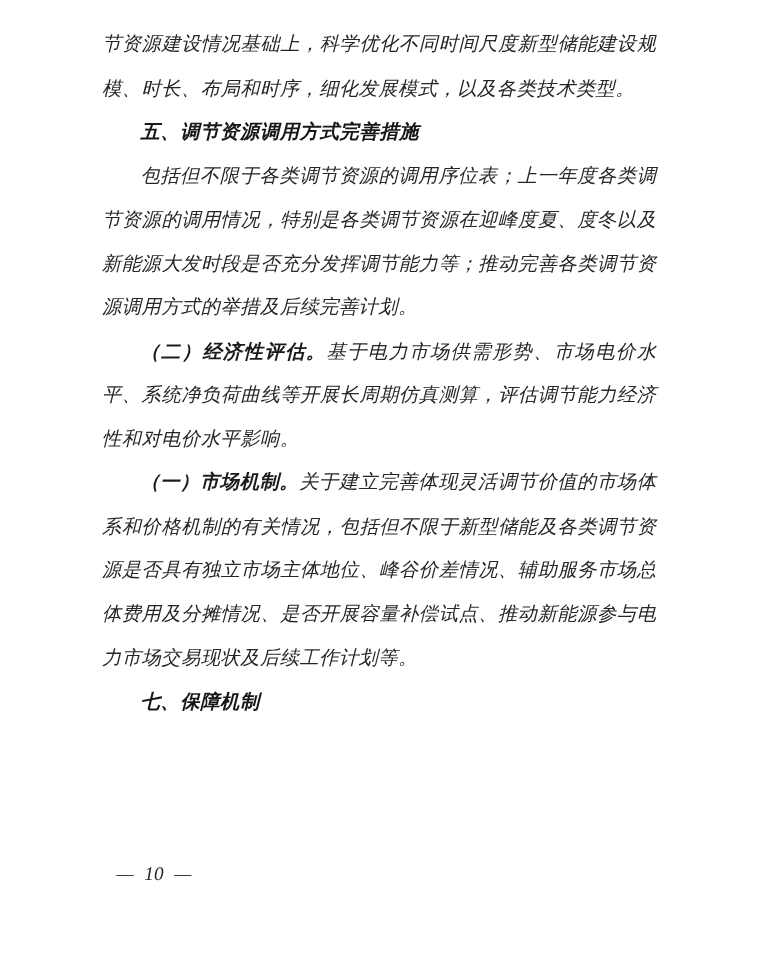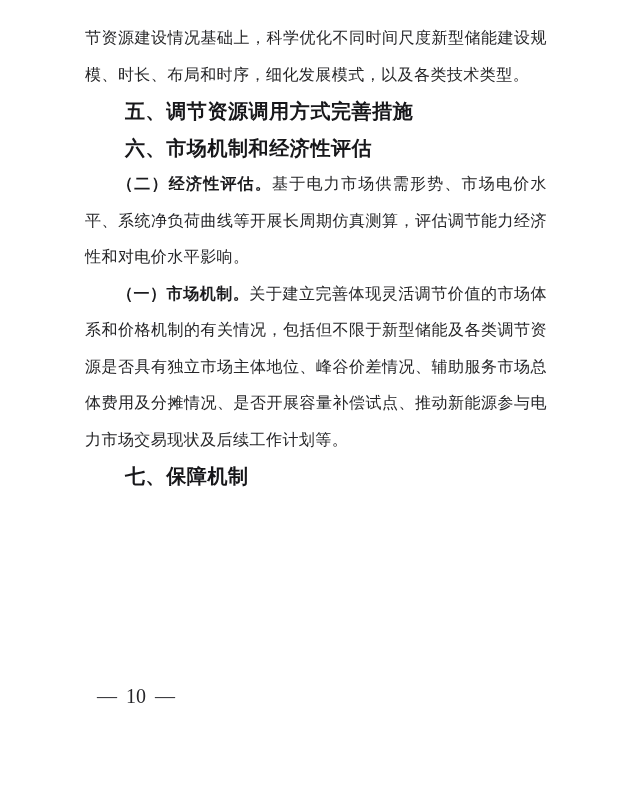--- a/index.html
+++ b/index.html
@@ -9,20 +9,21 @@
     background: #ffffff;
     font-family: "Liberation Serif", "DejaVu Serif", serif;
     color: #1d1d1f;
     overflow: hidden;
   }
   .page {
     position: relative;
     width: 631px;
     height: 597px;
     background: #ffffff;
+    font-style: italic;
   }
   .content {
     position: absolute;
     left: 85px;
     top: 20px;
     width: 462px;
   }
   .body-text {
     font-size: 16px;
     line-height: 36.5px;
@@ -34,35 +35,35 @@
   p.para {
     text-indent: 2em;
     margin: 0;
   }
   p.para.no-indent {
     text-indent: 0;
   }
   .heading {
     font-family: "Liberation Sans", "DejaVu Sans", sans-serif;
     font-weight: bold;
-    font-size: 20px;
+    font-size: 16px;
     line-height: 36.5px;
     letter-spacing: 0.6px;
     padding-left: 2em;
     color: #17171a;
   }
   .sub-label {
     font-weight: bold;
     color: #1b1b1e;
   }
   .page-footer {
     position: absolute;
     left: 88px;
-    top: 685px;
-    font-size: 20px;
+    top: 720px;
+    font-size: 16px;
     letter-spacing: 0;
     color: #26262a;
     font-family: "Liberation Serif", "DejaVu Serif", serif;
   }
   .page-footer .dash {
     display: inline-block;
     margin: 0 9px;
     color: #323236;
   }
   .page-footer .num {
@@ -72,22 +73,22 @@
 </head>
 <body>
 
 <div class="page">
   <div class="content body-text">
 
     <p class="para no-indent">节资源建设情况基础上，科学优化不同时间尺度新型储能建设规模、时长、布局和时序，细化发展模式，以及各类技术类型。</p>
 
     <div class="heading">五、调节资源调用方式完善措施</div>
 
+    <p class="para">包括但不限于各类调节资源的调用序位表；上一年度各类调节资源的调用情况，特别是各类调节资源在迎峰度夏、度冬以及新能源大发时段是否充分发挥调节能力等；推动完善各类调节资源调用方式的举措及后续完善计划。</p>
 
-    <div class="heading">六、市场机制和经济性评估</div>
 
     <p class="para"><span class="sub-label">（二）经济性评估。</span><span>基于电力市场供需形势、市场电价水平、系统净负荷曲线等开展长周期仿真测算，评估调节能力经济性和对电价水平影响。</span></p>
 
     <p class="para"><span class="sub-label">（一）市场机制。</span><span>关于建立完善体现灵活调节价值的市场体系和价格机制的有关情况，包括但不限于新型储能及各类调节资源是否具有独立市场主体地位、峰谷价差情况、辅助服务市场总体费用及分摊情况、是否开展容量补偿试点、推动新能源参与电力市场交易现状及后续工作计划等。</span></p>
 
     <div class="heading">七、保障机制</div>
 
 
   </div>
 

